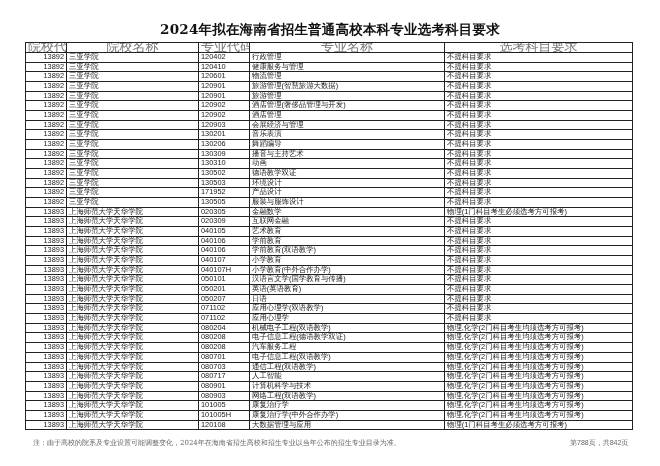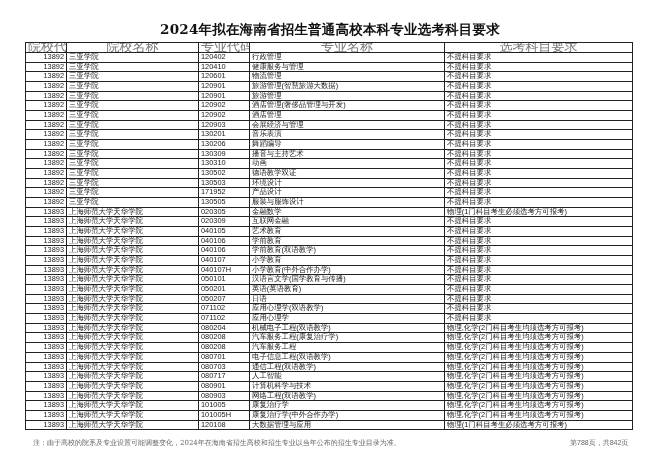--- a/index.html
+++ b/index.html
@@ -260,21 +260,21 @@
         <td class="code">13893</td>
         <td>上海师范大学天华学院</td>
         <td>080204</td>
         <td>机械电子工程(双语教学)</td>
         <td>物理,化学(2门科目考生均须选考方可报考)</td>
       </tr>
       <tr>
         <td class="code">13893</td>
         <td>上海师范大学天华学院</td>
         <td>080208</td>
-        <td>汽车服务工程(康复治疗学)</td>
+        <td>电子信息工程(德语教学双证)</td>
         <td>物理,化学(2门科目考生均须选考方可报考)</td>
       </tr>
       <tr>
         <td class="code">13893</td>
         <td>上海师范大学天华学院</td>
         <td>080208</td>
         <td>汽车服务工程</td>
         <td>物理,化学(2门科目考生均须选考方可报考)</td>
       </tr>
       <tr>

